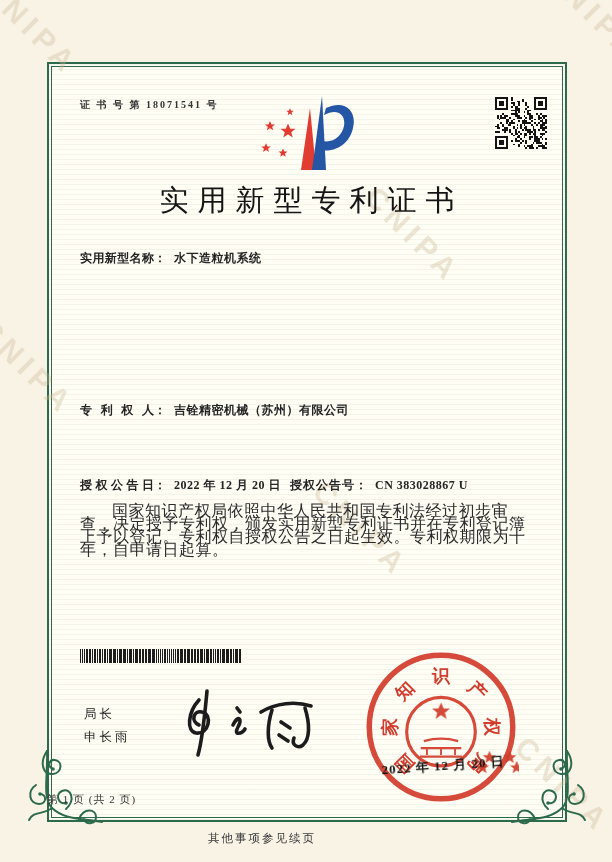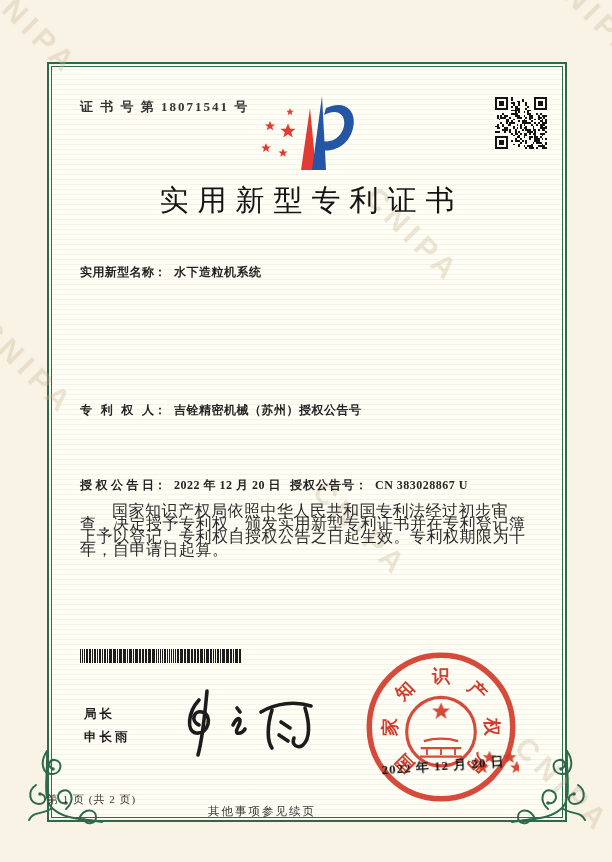--- a/index.html
+++ b/index.html
@@ -9,30 +9,30 @@
   .wm{position:absolute;z-index:1;font-family:"Liberation Sans","DejaVu Sans",sans-serif;
       font-weight:bold;font-size:30px;letter-spacing:6px;color:rgba(203,183,147,0.34);
       transform:rotate(45deg);white-space:nowrap;pointer-events:none;}
   
   .frame{position:absolute;z-index:0;left:47px;top:62px;width:520px;height:760px;
          box-sizing:border-box;border:2px solid #2d6a4c;background:
          repeating-linear-gradient(180deg, rgba(110,155,125,0.09) 0px, rgba(110,155,125,0.09) 1px,
          rgba(0,0,0,0) 1px, rgba(0,0,0,0) 5px), #fffdf4;}
   .frame::after{content:"";position:absolute;inset:2px;border:1px solid #2d6a4c;pointer-events:none;}
   .abs{position:absolute;z-index:3;}
-  .cert-no{font-size:13px;letter-spacing:2px;font-weight:600;color:#333;}
+  .cert-no{font-size:10px;letter-spacing:2px;font-weight:600;color:#333;}
   .title{font-size:29px;font-weight:400;letter-spacing:9px;text-indent:9px;text-align:center;color:#141414;}
   .frow{position:absolute;z-index:3;left:80px;white-space:nowrap;font-size:12px;color:#242424;}
   .flabel{display:inline-block;width:74px;text-align:justify;text-align-last:justify;font-weight:600;vertical-align:top;}
   .flabel.auto{width:auto;text-align-last:auto;letter-spacing:1px;}
   .fcolon{font-weight:600;margin-right:8px;}
   .fval{font-weight:600;letter-spacing:0.5px;}
   .paras{font-size:16px;line-height:13px;letter-spacing:0.5px;color:#2b2b2b;}
   .paras p{margin:0;text-indent:2em;}
-  .director{font-family:"Liberation Sans","DejaVu Sans",sans-serif;font-weight:bold;
+  .director{font-family:"Liberation Sans","DejaVu Sans",sans-serif;font-weight:normal;
             font-size:12.5px;line-height:23px;letter-spacing:3px;color:#1d1d1d;}
   .seal-date{font-size:13px;font-weight:700;text-align:center;letter-spacing:1px;color:#121212;
              transform:rotate(-4deg);}
   .pageinfo{font-size:11px;letter-spacing:1px;text-align:left;color:#333;}
   .note{font-size:11.5px;letter-spacing:2px;text-align:center;color:#3a3a3a;}
   svg{display:block;}
 </style>
 </head>
 <body>
 
@@ -111,25 +111,25 @@
         <rect x="24" y="2" width="3" height="3" fill="#141414"></rect>
       <rect x="0" y="22" width="7" height="7" fill="#141414"></rect>
         <rect x="1" y="23" width="5" height="5" fill="#fffdf4"></rect>
         <rect x="2" y="24" width="3" height="3" fill="#141414"></rect>
     </g>
     <path id="qr-modules" fill="#141414" d="M9,0h1v1h-1zM9,1h1v1h-1zM15,1h1v1h-1zM12,2h1v1h-1zM13,2h1v1h-1zM15,2h1v1h-1zM9,3h1v1h-1zM10,3h1v1h-1zM13,3h1v1h-1zM17,3h1v1h-1zM10,4h1v1h-1zM13,4h1v1h-1zM17,4h1v1h-1zM9,5h1v1h-1zM11,5h1v1h-1zM12,5h1v1h-1zM18,5h1v1h-1zM11,6h1v1h-1zM12,6h1v1h-1zM13,6h1v1h-1zM17,6h1v1h-1zM9,7h1v1h-1zM10,7h1v1h-1zM11,7h1v1h-1zM12,7h1v1h-1zM13,7h1v1h-1zM18,7h1v1h-1zM19,7h1v1h-1zM11,8h1v1h-1zM13,8h1v1h-1zM16,8h1v1h-1zM18,8h1v1h-1zM4,9h1v1h-1zM9,9h1v1h-1zM10,9h1v1h-1zM11,9h1v1h-1zM12,9h1v1h-1zM18,9h1v1h-1zM19,9h1v1h-1zM23,9h1v1h-1zM25,9h1v1h-1zM1,10h1v1h-1zM3,10h1v1h-1zM5,10h1v1h-1zM6,10h1v1h-1zM11,10h1v1h-1zM12,10h1v1h-1zM13,10h1v1h-1zM16,10h1v1h-1zM19,10h1v1h-1zM20,10h1v1h-1zM24,10h1v1h-1zM26,10h1v1h-1zM27,10h1v1h-1zM28,10h1v1h-1zM1,11h1v1h-1zM3,11h1v1h-1zM4,11h1v1h-1zM5,11h1v1h-1zM8,11h1v1h-1zM12,11h1v1h-1zM13,11h1v1h-1zM14,11h1v1h-1zM17,11h1v1h-1zM19,11h1v1h-1zM20,11h1v1h-1zM24,11h1v1h-1zM25,11h1v1h-1zM27,11h1v1h-1zM2,12h1v1h-1zM6,12h1v1h-1zM7,12h1v1h-1zM10,12h1v1h-1zM16,12h1v1h-1zM19,12h1v1h-1zM22,12h1v1h-1zM24,12h1v1h-1zM26,12h1v1h-1zM28,12h1v1h-1zM6,13h1v1h-1zM7,13h1v1h-1zM9,13h1v1h-1zM13,13h1v1h-1zM15,13h1v1h-1zM16,13h1v1h-1zM17,13h1v1h-1zM20,13h1v1h-1zM25,13h1v1h-1zM26,13h1v1h-1zM28,13h1v1h-1zM3,14h1v1h-1zM6,14h1v1h-1zM8,14h1v1h-1zM9,14h1v1h-1zM10,14h1v1h-1zM15,14h1v1h-1zM16,14h1v1h-1zM17,14h1v1h-1zM18,14h1v1h-1zM19,14h1v1h-1zM22,14h1v1h-1zM24,14h1v1h-1zM26,14h1v1h-1zM27,14h1v1h-1zM28,14h1v1h-1zM1,15h1v1h-1zM4,15h1v1h-1zM7,15h1v1h-1zM8,15h1v1h-1zM12,15h1v1h-1zM14,15h1v1h-1zM16,15h1v1h-1zM20,15h1v1h-1zM23,15h1v1h-1zM25,15h1v1h-1zM26,15h1v1h-1zM27,15h1v1h-1zM0,16h1v1h-1zM1,16h1v1h-1zM4,16h1v1h-1zM10,16h1v1h-1zM14,16h1v1h-1zM17,16h1v1h-1zM21,16h1v1h-1zM25,16h1v1h-1zM26,16h1v1h-1zM28,16h1v1h-1zM1,17h1v1h-1zM2,17h1v1h-1zM5,17h1v1h-1zM6,17h1v1h-1zM10,17h1v1h-1zM12,17h1v1h-1zM14,17h1v1h-1zM16,17h1v1h-1zM17,17h1v1h-1zM21,17h1v1h-1zM25,17h1v1h-1zM26,17h1v1h-1zM27,17h1v1h-1zM28,17h1v1h-1zM4,18h1v1h-1zM5,18h1v1h-1zM6,18h1v1h-1zM8,18h1v1h-1zM11,18h1v1h-1zM15,18h1v1h-1zM17,18h1v1h-1zM18,18h1v1h-1zM19,18h1v1h-1zM21,18h1v1h-1zM22,18h1v1h-1zM24,18h1v1h-1zM26,18h1v1h-1zM27,18h1v1h-1zM0,19h1v1h-1zM1,19h1v1h-1zM2,19h1v1h-1zM5,19h1v1h-1zM8,19h1v1h-1zM11,19h1v1h-1zM13,19h1v1h-1zM18,19h1v1h-1zM19,19h1v1h-1zM20,19h1v1h-1zM22,19h1v1h-1zM28,19h1v1h-1zM9,20h1v1h-1zM11,20h1v1h-1zM12,20h1v1h-1zM14,20h1v1h-1zM16,20h1v1h-1zM17,20h1v1h-1zM19,20h1v1h-1zM21,20h1v1h-1zM22,20h1v1h-1zM25,20h1v1h-1zM26,20h1v1h-1zM27,20h1v1h-1zM10,21h1v1h-1zM13,21h1v1h-1zM16,21h1v1h-1zM17,21h1v1h-1zM22,21h1v1h-1zM26,21h1v1h-1zM12,22h1v1h-1zM13,22h1v1h-1zM16,22h1v1h-1zM19,22h1v1h-1zM20,22h1v1h-1zM22,22h1v1h-1zM23,22h1v1h-1zM25,22h1v1h-1zM11,23h1v1h-1zM14,23h1v1h-1zM19,23h1v1h-1zM22,23h1v1h-1zM23,23h1v1h-1zM24,23h1v1h-1zM26,23h1v1h-1zM28,23h1v1h-1zM9,24h1v1h-1zM11,24h1v1h-1zM12,24h1v1h-1zM13,24h1v1h-1zM15,24h1v1h-1zM17,24h1v1h-1zM22,24h1v1h-1zM23,24h1v1h-1zM24,24h1v1h-1zM14,25h1v1h-1zM17,25h1v1h-1zM21,25h1v1h-1zM23,25h1v1h-1zM24,25h1v1h-1zM25,25h1v1h-1zM28,25h1v1h-1zM10,26h1v1h-1zM13,26h1v1h-1zM20,26h1v1h-1zM26,26h1v1h-1zM28,26h1v1h-1zM13,27h1v1h-1zM16,27h1v1h-1zM18,27h1v1h-1zM19,27h1v1h-1zM20,27h1v1h-1zM24,27h1v1h-1zM25,27h1v1h-1zM26,27h1v1h-1zM27,27h1v1h-1zM17,28h1v1h-1zM19,28h1v1h-1zM20,28h1v1h-1zM21,28h1v1h-1zM23,28h1v1h-1zM26,28h1v1h-1zM27,28h1v1h-1zM28,28h1v1h-1z"></path>
   </svg>
 
   <div class="abs title" style="left:47px;top:181px;width:520px">实用新型专利证书</div>
 
-  <div class="frow" style="top:264px">
+  <div class="frow" style="top:250px">
     <span class="flabel">实用新型名称</span><span class="fcolon">：</span><span class="fval">水下造粒机系统</span>
   </div>
   <div class="frow" style="top:402px">
-    <span class="flabel">专利权人</span><span class="fcolon">：</span><span class="fval">吉铨精密机械（苏州）授权公告号</span>
+    <span class="flabel">专利权人</span><span class="fcolon">：</span><span class="fval">吉铨精密机械（苏州）有限公司</span>
   </div>
   <div class="frow" style="top:477px">
     <span class="flabel">授权公告日</span><span class="fcolon">：</span><span class="fval">2022 年 12 月 20 日</span><span class="flabel auto" style="margin-left:9px">授权公告号</span><span class="fcolon">：</span><span class="fval">CN 383028867 U</span>
   </div>
 
   <div class="abs paras" style="left:80px;top:504px;width:458px">
     <p>国家知识产权局依照中华人民共和国专利法经过初步审查，决定授予专利权，颁发实用新型专利证书并在专利登记簿上予以登记。专利权自授权公告之日起生效。专利权期限为十年，自申请日起算。</p>
   </div>
 
   <svg class="abs" style="left:80px;top:649px" width="163" height="14" viewBox="0 0 163 14" shape-rendering="crispEdges">
@@ -181,15 +181,15 @@
       <use href="#sealstar" transform="translate(87,79) scale(0.75)"></use>
       <use href="#sealstar" transform="translate(113,79) scale(0.75)"></use>
       <use href="#sealstar" transform="translate(122,92) scale(0.75)"></use>
     </g>
   </svg>
 
   <div class="abs seal-date" style="left:368px;top:757px;width:150px">2022 年 12 月 20 日</div>
 
   <div class="abs pageinfo" style="left:47px;top:792px;width:520px">第 1 页 (共 2 页)</div>
 
-  <div class="abs note" style="left:0;top:804px;width:524px">其他事项参见续页</div>
+  <div class="abs note" style="left:0;top:831px;width:524px">其他事项参见续页</div>
 
 </div>
 
 </body></html>

